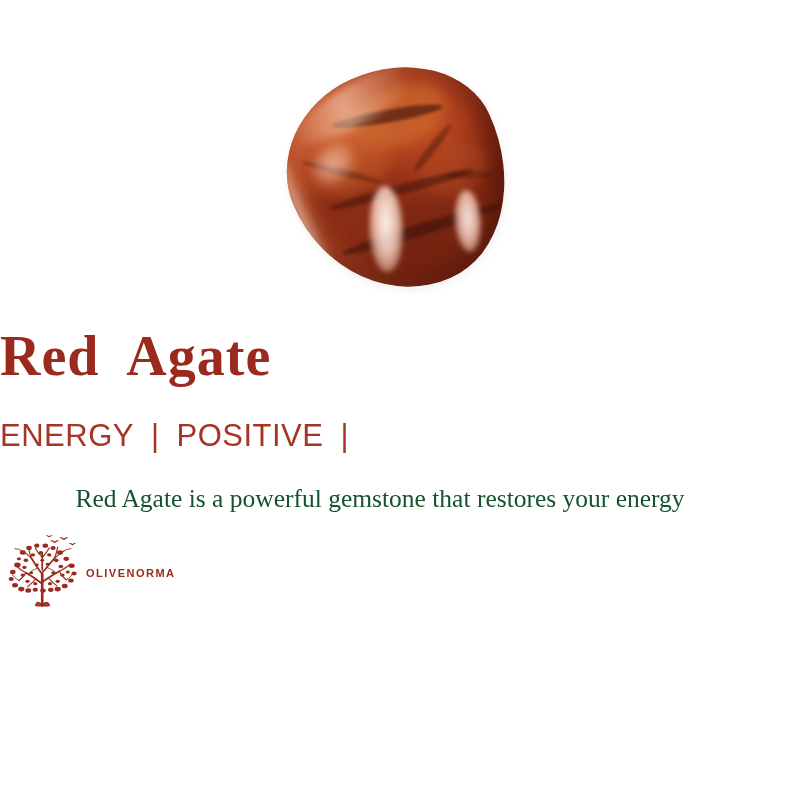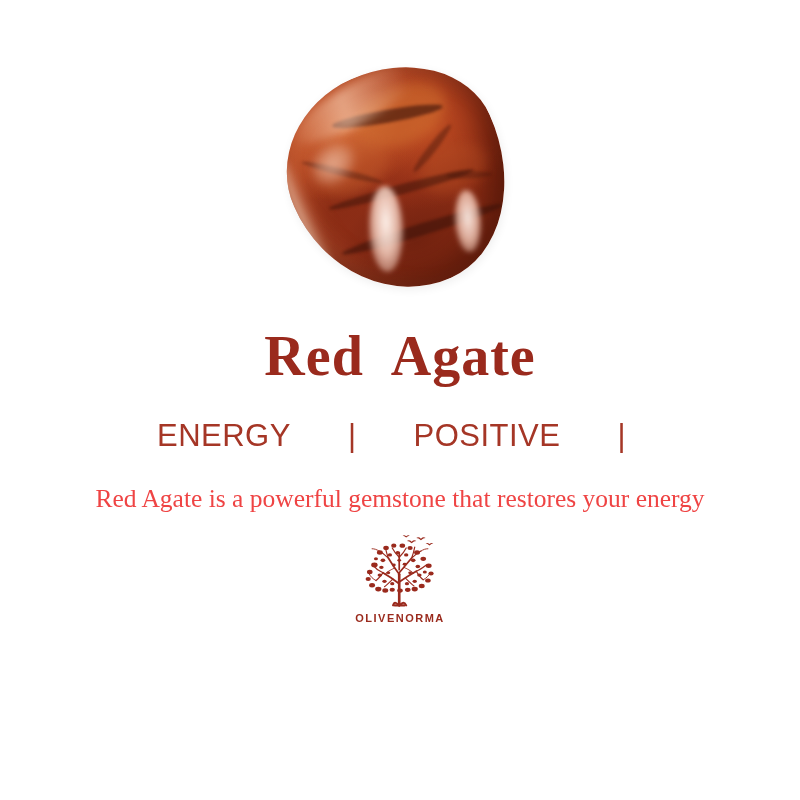--- a/index.html
+++ b/index.html
@@ -8,21 +8,20 @@
     background:#ffffff;
     font-family:"Liberation Serif", serif;
     overflow:hidden;
     position:relative;
   }
   .card {
     width:800px; height:800px;
     background:#ffffff;
     display:flex;
     flex-direction:column;
-    align-items:center;
     position:relative;
   }
 
   
   .stone-area {
     width:800px;
     height:320px;
     position:relative;
     flex:none;
   }
@@ -130,47 +129,46 @@
   
   .subtitle {
     font-family:"Liberation Sans", sans-serif;
     font-size:31px;
     font-weight:400;
     color:#a53626;
     letter-spacing:0.5px;
     margin-top:34px;
     display:flex;
     align-items:center;
-    gap:40px;
   }
   .sub-word { white-space:nowrap; }
   .sub-sep {
     display:inline-block;
     margin:0 17px;
     color:#a53626;
     font-weight:300;
   }
 
   
   .body-copy {
     width:760px;
     margin-top:26px;
     font-family:"Liberation Serif", serif;
     font-size:25.5px;
     line-height:1.50;
-    color:#ef4444;
+    color:#14532d;
     text-align:center;
   }
   .body-copy .ln { display:block; white-space:nowrap; }
 
   
   .logo {
     margin-top:16px;
     display:flex;
-    flex-direction:column;
+    flex-direction:row;
     align-items:center;
   }
   .logo-mark { width:86px; height:76px; display:block; }
   .logo-word {
     font-family:"Liberation Sans", sans-serif;
     font-size:11px;
     font-weight:700;
     letter-spacing:1.5px;
     color:#9a2a1d;
     margin-top:2px;

